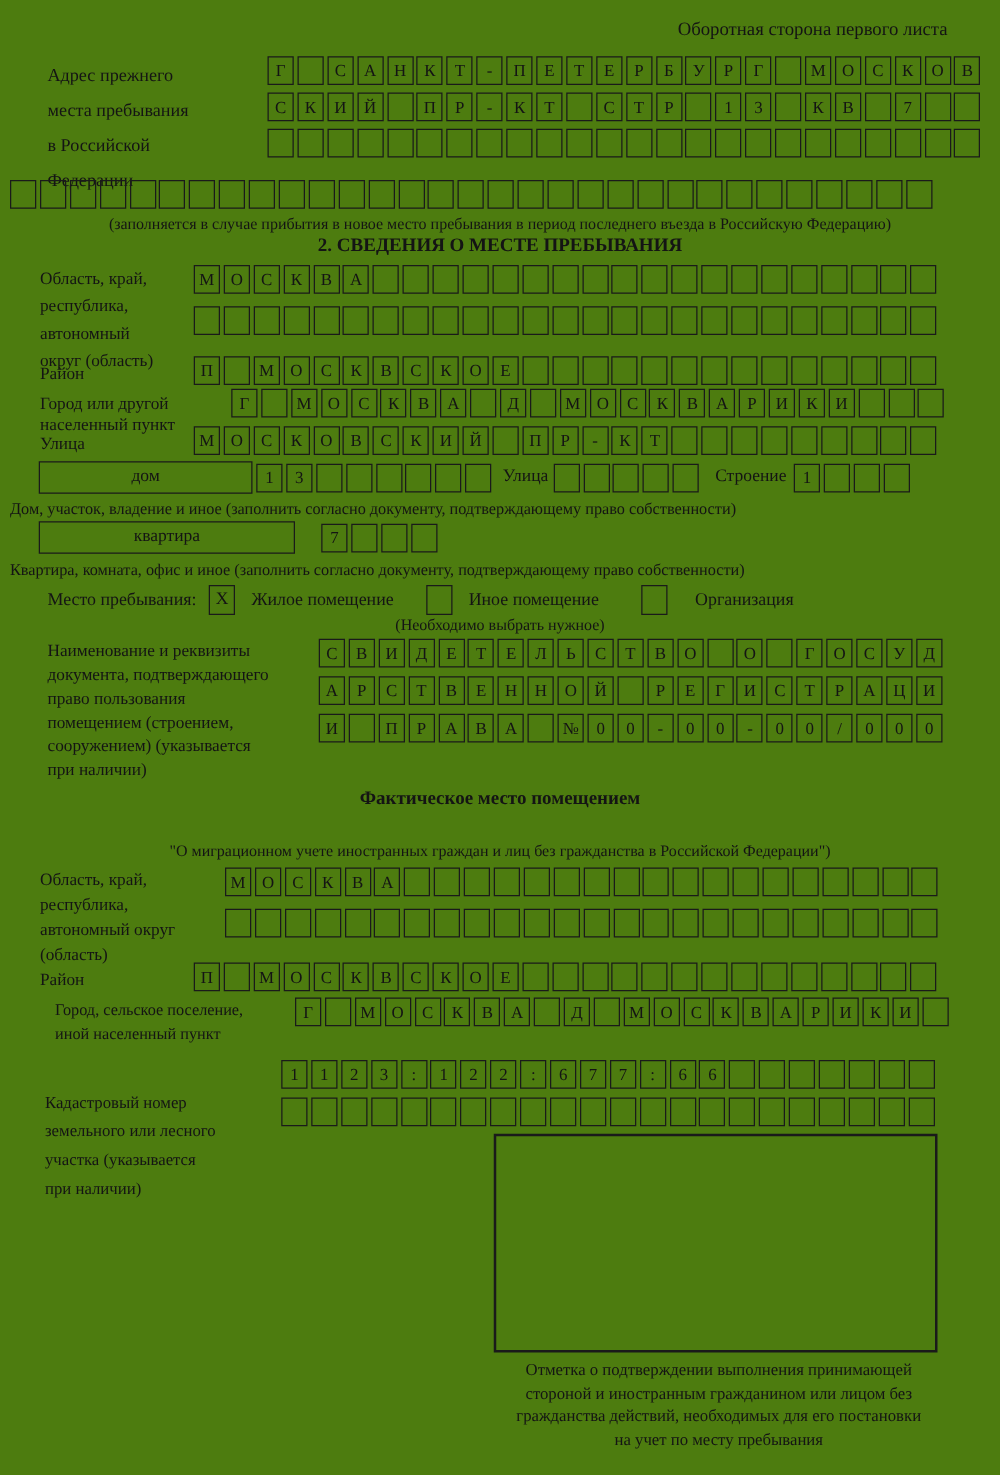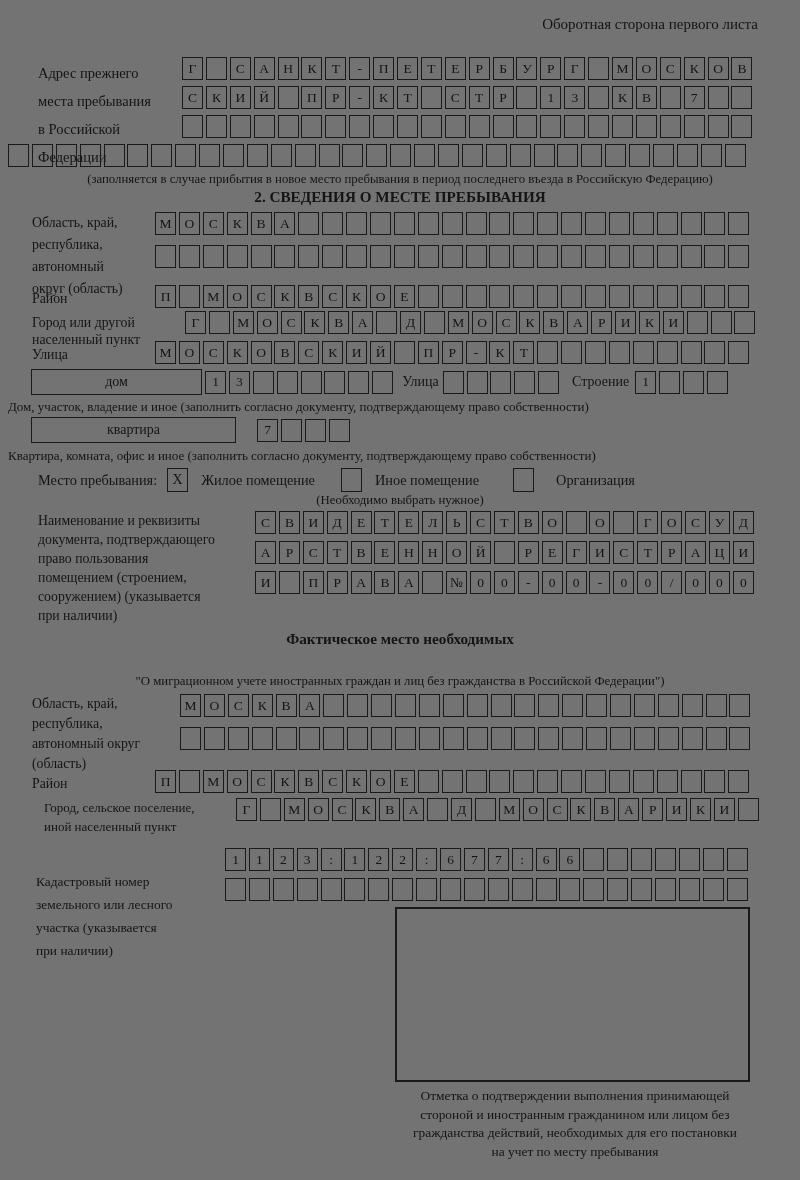--- a/index.html
+++ b/index.html
@@ -1,17 +1,17 @@
 <!DOCTYPE html>
 <html lang="ru"><head>
 <meta charset="utf-8">
 <style>
   html,body{margin:0;padding:0;background:#fff;}
   .page{
-    position:relative;width:800px;height:1180px;background:#737373;overflow:hidden;
+    position:relative;width:800px;height:1180px;background:#4d7c0f;overflow:hidden;
     font-family:"Liberation Serif","DejaVu Serif",serif;color:#141414;
   }
   .abs{position:absolute;}
   .grp{position:absolute;display:flex;align-items:flex-start;}
   .lab{box-sizing:border-box;flex:none;white-space:pre-line;font-size:13.8px;line-height:21px;padding-left:24px;}
   .grid{display:flex;flex-direction:column;}
   .cells{display:flex;flex:none;}
   .cell{
     box-sizing:border-box;flex:none;width:21px;height:23px;margin-right:2.9px;
     border:1.5px solid #1a1a1a;display:flex;align-items:center;justify-content:center;
@@ -40,21 +40,21 @@
   .backnote{position:absolute;top:16px;right:42px;font-size:15px;}
   .factnote{line-height:18px;}
 </style>
 </head>
 <body>
 
 <div class="page">
 
   <div class="backnote">Оборотная сторона первого листа</div>
 
-  <div class="grp" style="top:57px;left:8px;">
+  <div class="grp" style="top:45px;left:8px;gap:32px;">
     <div class="lab" style="width:174px;padding-left:30px;font-size:14.5px;line-height:28px;margin-top:2px;">Адрес прежнего
 места пребывания
 в Российской
 Федерации</div>
     <div class="grid">
       <div class="cells rowgap7" style="margin-bottom:6px;">
           <div class="cell">Г</div>
           <div class="cell"></div>
           <div class="cell">С</div>
           <div class="cell">А</div>
@@ -453,21 +453,21 @@
           <div class="cell">0</div>
           <div class="cell">0</div>
           <div class="cell">/</div>
           <div class="cell">0</div>
           <div class="cell">0</div>
           <div class="cell">0</div>
         </div>
     </div>
   </div>
 
-  <div class="abs center title" style="top:630px;left:0;">Фактическое место необходимых</div>
+  <div class="abs center title" style="top:630px;left:0;">Фактическое место помещением</div>
   <div class="abs center note factnote" style="top:672px;left:0;">"О миграционном учете иностранных граждан и лиц без гражданства в Российской Федерации")</div>
 
   <div class="grp" style="top:694px;left:8px;">
     <div class="lab" style="width:172px;line-height:20px;">Область, край,
 республика,
 автономный округ
 (область)</div>
     <div class="grid">
       <div class="cells rowgap">
           <div class="cell">М</div>

